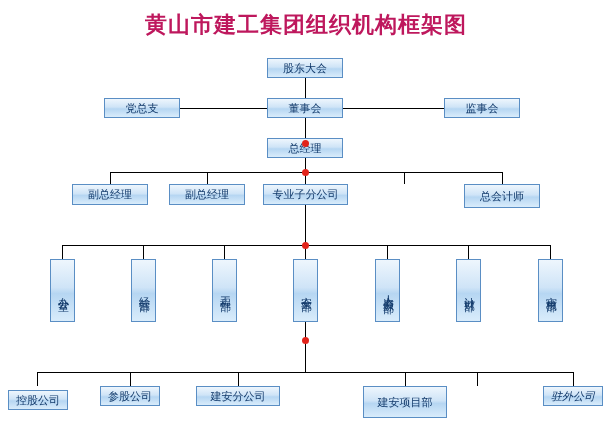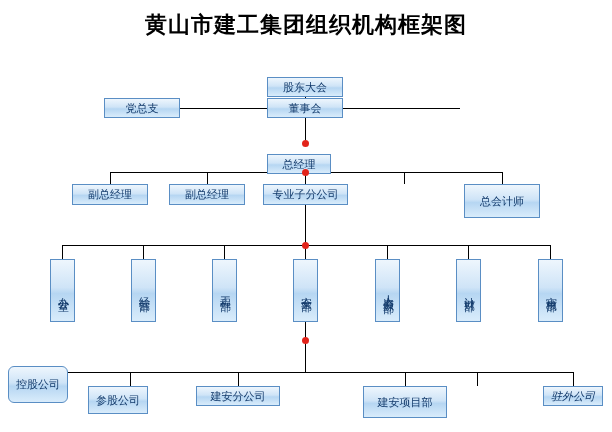--- a/index.html
+++ b/index.html
@@ -18,21 +18,21 @@
     overflow: hidden;
   }
   .title {
     position: absolute;
     left: 0;
     top: 10px;
     width: 612px;
     text-align: center;
     font-size: 22px;
     font-weight: bold;
-    color: #000000;
+    color: #be185d;
     letter-spacing: 1px;
     font-family: "DejaVu Sans", sans-serif;
   }
   .node {
     position: absolute;
     box-sizing: border-box;
     border: 1px solid #5a8ec4;
     background: linear-gradient(to bottom, #eef6fd 0%, #cfe4f7 45%, #b6d6f2 55%, #d9ecfb 100%);
     color: #123a6b;
     font-size: 11px;
@@ -113,41 +113,42 @@
   <div class="line vline" style="left:238px; top:372px; height:14px;"></div>
   <div class="line vline" style="left:405px; top:372px; height:14px;"></div>
   <div class="line vline" style="left:477px; top:372px; height:14px;"></div>
   <div class="line vline" style="left:573px; top:372px; height:14px;"></div>
 
   <div class="dot" style="left:301.5px; top:140px;"></div>
   <div class="dot" style="left:301.5px; top:168.5px;"></div>
   <div class="dot" style="left:301.5px; top:241.5px;"></div>
   <div class="dot" style="left:301.5px; top:337px;"></div>
 
-  <div class="node" style="left:267px; top:58px; width:76px; height:20px;margin-top:19px;">股东大会</div>
+  <div class="node" style="left:267px; top:58px; width:76px; height:20px;">股东大会</div>
 
   <div class="node" style="left:267px; top:98px; width:76px; height:20px;">董事会</div>
 
   <div class="node" style="left:104px; top:98px; width:76px; height:20px;">党总支</div>
 
+  <div class="node" style="left:444px; top:98px; width:76px; height:20px;">监事会</div>
 
-  <div class="node" style="left:267px; top:138px; width:64px; height:20px;margin-top:16px;">总经理</div>
+  <div class="node" style="left:267px; top:138px; width:76px; height:20px;">总经理</div>
 
   <div class="node" style="left:72px; top:184px; width:76px; height:21px;">副总经理</div>
   <div class="node" style="left:169px; top:184px; width:76px; height:21px;">副总经理</div>
   <div class="node" style="left:263px; top:184px; width:85px; height:21px;">专业子分公司</div>
-  <div class="node" style="left:464px; top:184px; width:76px; height:34px;">总会计师</div>
+  <div class="node" style="left:464px; top:184px; width:76px; height:24px;">总会计师</div>
 
   <div class="node tall" style="left:50px; top:259px; width:25px; height:63px;">办公室</div>
   <div class="node tall" style="left:131px; top:259px; width:25px; height:63px;">经营部</div>
   <div class="node tall" style="left:212px; top:259px; width:25px; height:63px;">工程部</div>
   <div class="node tall" style="left:293px; top:259px; width:25px; height:63px;">安全部</div>
   <div class="node tall" style="left:375px; top:259px; width:25px; height:63px;">人力资源部</div>
   <div class="node tall" style="left:456px; top:259px; width:25px; height:63px;">计财部</div>
   <div class="node tall" style="left:538px; top:259px; width:25px; height:63px;">审核部</div>
 
-  <div class="node" style="left:8px; top:366px; width:60px; height:37px;border-radius:6px;">控股公司</div>
-  <div class="node" style="left:88px; top:386px; width:60px; height:28px;">参股公司</div>
+  <div class="node" style="left:8px; top:390px; width:60px; height:20px;">控股公司</div>
+  <div class="node" style="left:100px; top:386px; width:60px; height:20px;">参股公司</div>
   <div class="node" style="left:196px; top:386px; width:84px; height:20px;">建安分公司</div>
   <div class="node" style="left:363px; top:386px; width:84px; height:32px;">建安项目部</div>
   <div class="node" style="left:543px; top:386px; width:60px; height:20px;font-style:italic;">驻外公司</div>
 
 </div>
 
 </body></html>

